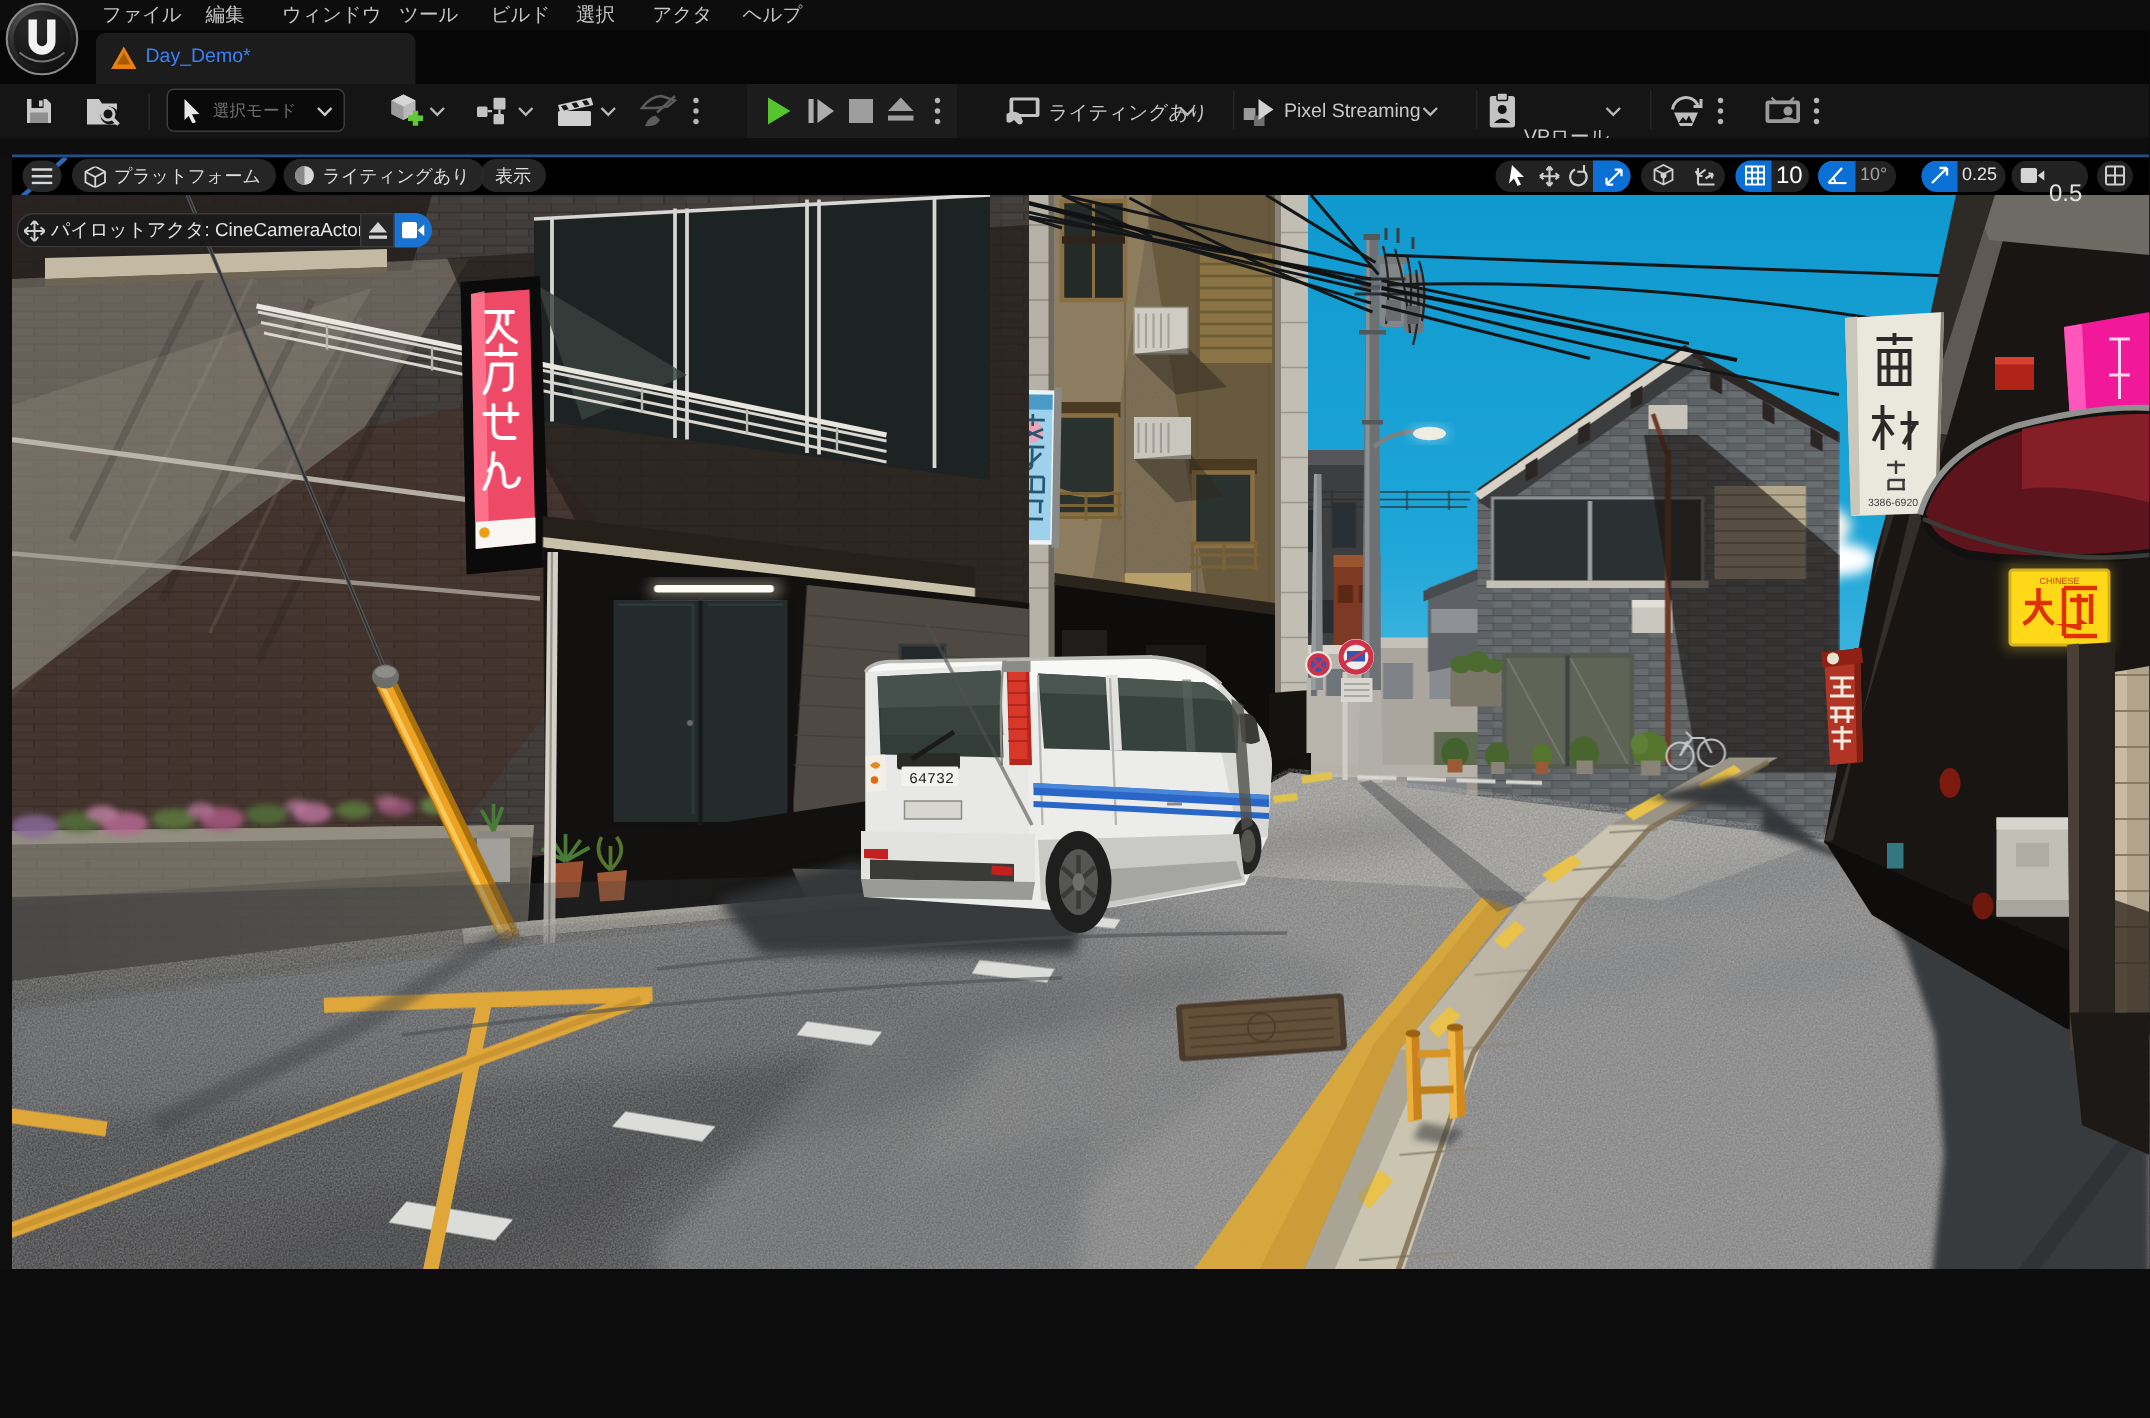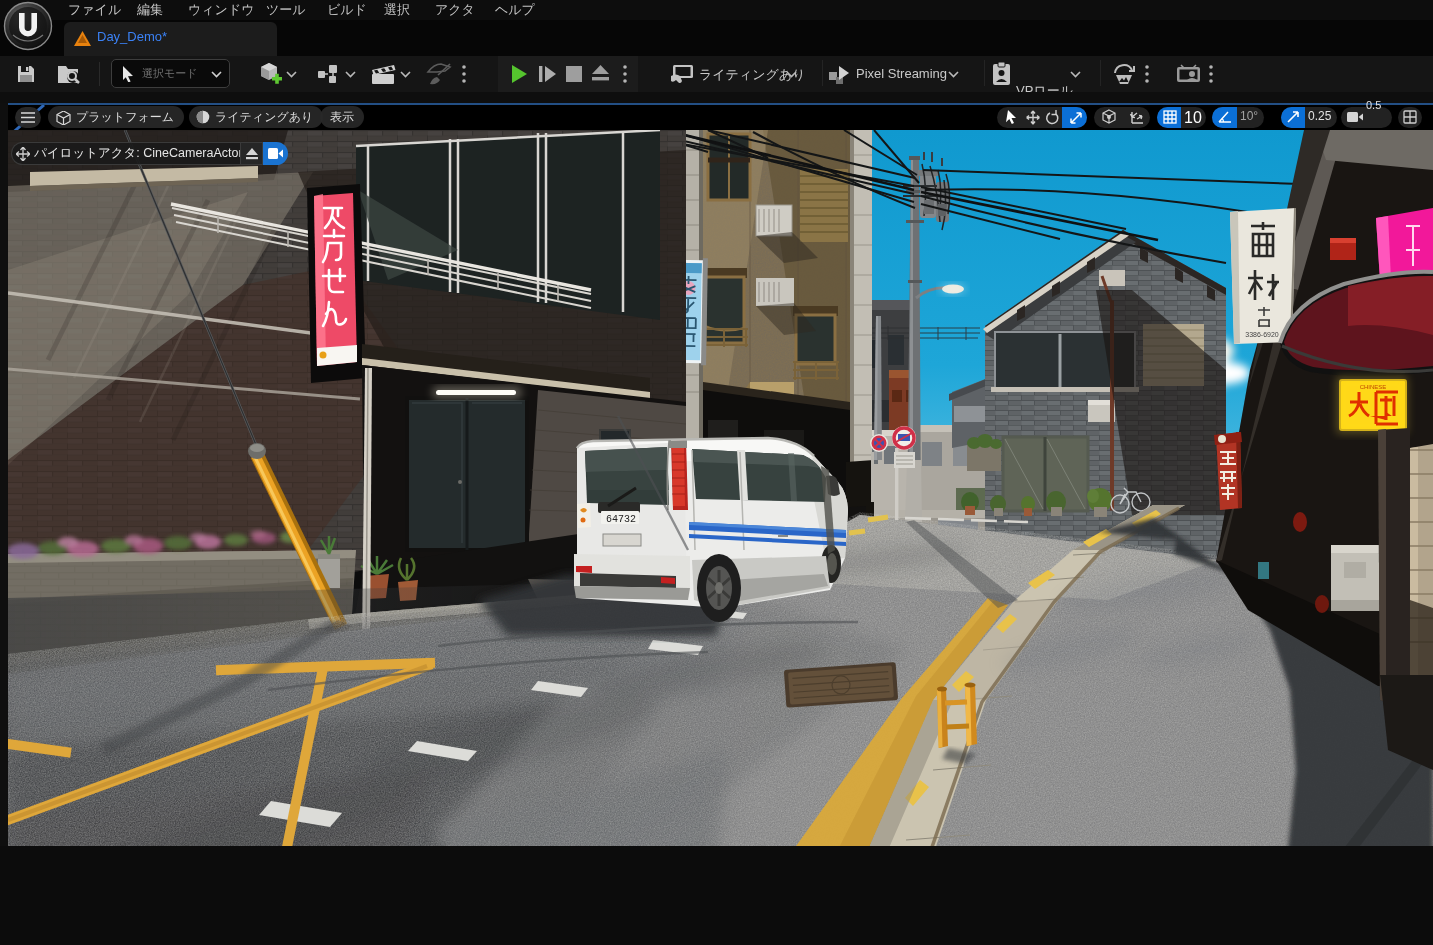--- a/index.html
+++ b/index.html
@@ -991,21 +991,21 @@
  <div class="ab" style="left:1281px;top:107px;width:24px;height:21px;background:#0b6fd6;border-radius:11px 0 0 11px"></div>
  <svg class="ab" style="left:1287px;top:110px" width="13" height="13" viewBox="0 0 13 13">
       <path d="M1 12 L11 2 M11 2 h-5 M11 2 v5" stroke="#fff" stroke-width="1.6" fill="none"></path>
     </svg>
  <div class="ab" style="left:1308px;top:109px;color:#e2e2e2;font-size:12px">0.25</div>
  <div class="ab" style="left:1341px;top:107px;width:51px;height:21px;background:#222;border-radius:11px"></div>
  <svg class="ab" style="left:1347px;top:111px" width="16" height="12" viewBox="0 0 16 12">
       <rect x="0" y="1" width="11" height="10" rx="1.5" fill="#d5d5d5"></rect>
       <path d="M16 2.5 v7 L11.5 6Z" fill="#d5d5d5"></path>
     </svg>
- <div class="ab" style="left:1366px;top:99px;color:#e2e2e2;font-size:11px">0.5</div>
+ <div class="ab" style="left:1366px;top:121px;color:#e2e2e2;font-size:16px">0.5</div>
  <div class="ab" style="left:1398px;top:107px;width:24px;height:21px;background:#222;border-radius:11px"></div>
  <svg class="ab" style="left:1403px;top:110px" width="14" height="14" viewBox="0 0 14 14">
       <g stroke="#cfcfcf" stroke-width="1.3" fill="none">
         <rect x="1" y="1" width="12" height="12" rx="1"></rect>
         <path d="M7 1 v12 M1 7 h12"></path>
       </g>
     </svg>
 
  <div class="ab" style="left:0;top:930px;width:1433px;height:15px;background:#020202"></div>
 </div>

